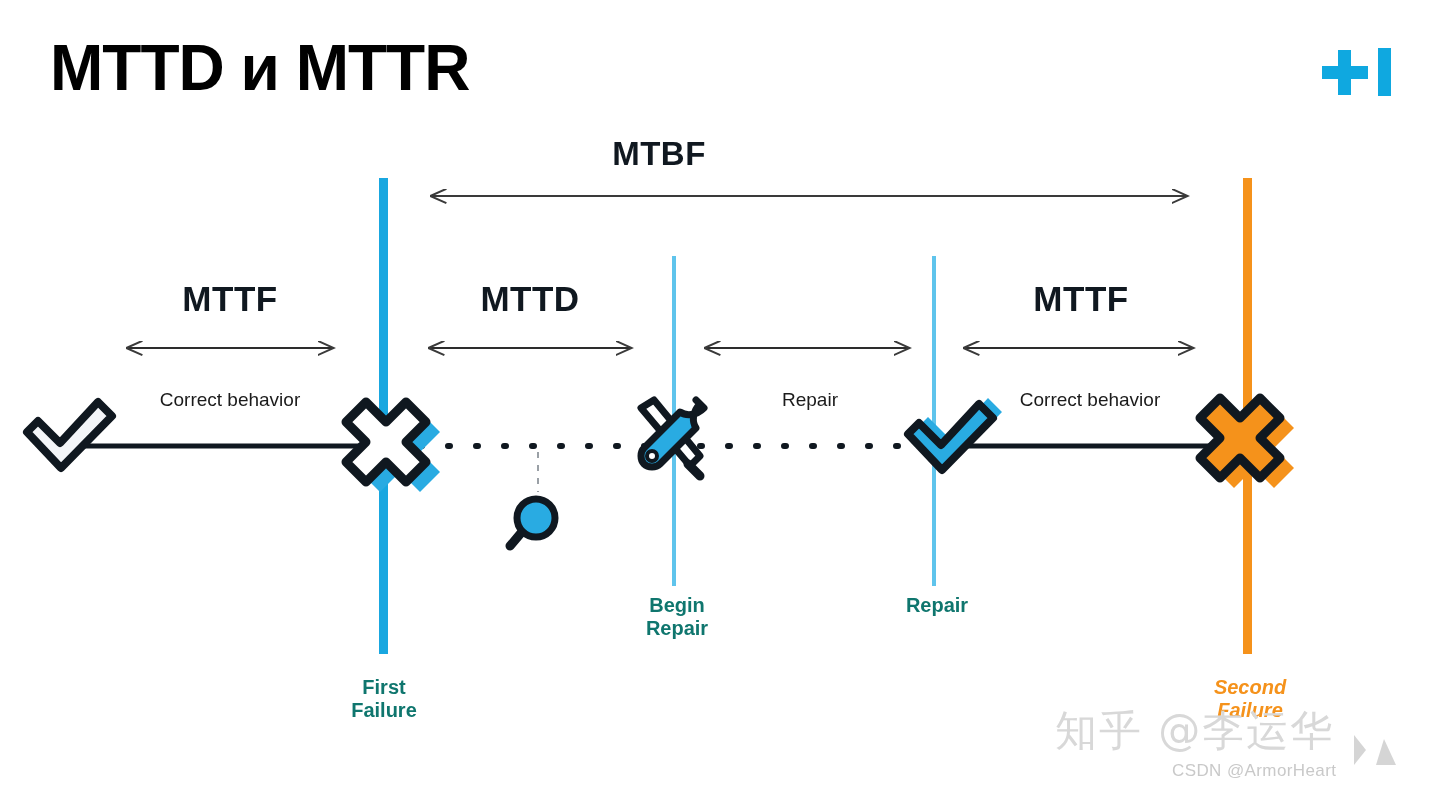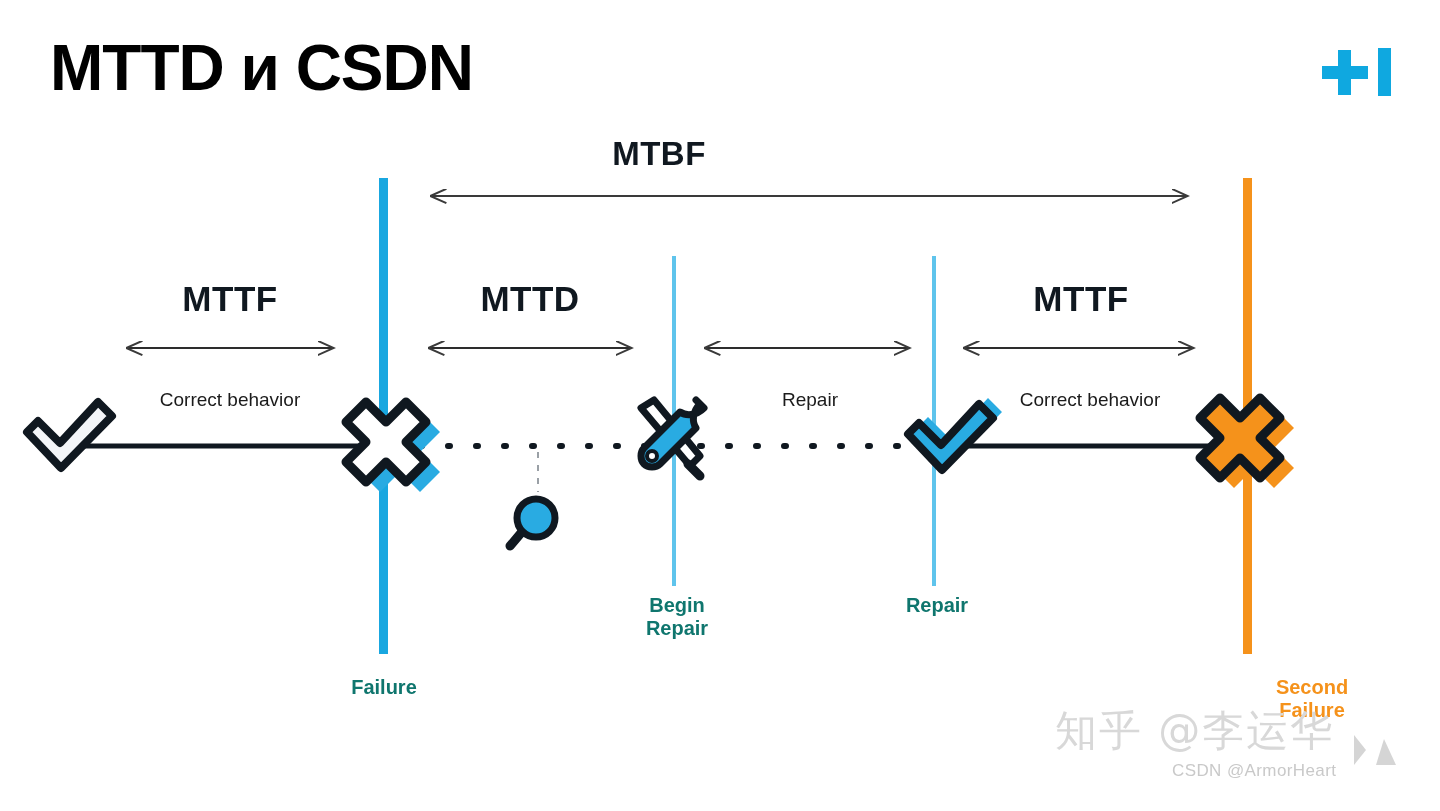--- a/index.html
+++ b/index.html
@@ -126,21 +126,21 @@
     height: 34px;
   }
 
   svg { display: block; overflow: visible; }
 </style>
 </head>
 <body>
 
 <div id="slide">
 
-  <div id="slide-title">MTTD и CSDN</div>
+  <div id="slide-title">MTTD и MTTR</div>
 
   <div id="brand-logo">
     <svg width="78" height="56" viewBox="0 0 78 56" aria-hidden="true">
       <rect x="2" y="22" width="46" height="13" fill="#0FA8E0"></rect>
       <rect x="18" y="6" width="13" height="45" fill="#0FA8E0"></rect>
       <rect x="58" y="4" width="13" height="48" fill="#0FA8E0"></rect>
     </svg>
   </div>
 
   <div id="diagram">
@@ -244,24 +244,25 @@
     <div class="marker-caption blue" style="left:677px; top:594px; width:240px; margin-left:-120px;">
       <div>Begin</div>
       <div>Repair</div>
     </div>
 
     <div class="marker-caption blue" style="left:937px; top:594px; width:240px; margin-left:-120px;">
       <div>Repair</div>
     </div>
 
     <div class="marker-caption blue" style="left:384px; top:676px; width:240px; margin-left:-120px;">
+      <div>First</div>
       <div>Failure</div>
     </div>
 
-    <div class="marker-caption orange" style="left:1312px; top:676px; width:240px; margin-left:-120px;">
+    <div class="marker-caption orange" style="left:1250px; top:676px; width:240px; margin-left:-120px;font-style:italic;">
       <div>Second</div>
       <div>Failure</div>
     </div>
   </div>
 
   <div id="watermark-zhihu">知乎 @李运华</div>
   <div id="watermark-csdn">CSDN @ArmorHeart</div>
   <div id="watermark-play">
     <svg width="46" height="34" viewBox="0 0 46 34" aria-hidden="true">
       <path d="M2,2 L2,32 L14,17 Z" fill="#d5d5d5"></path>

